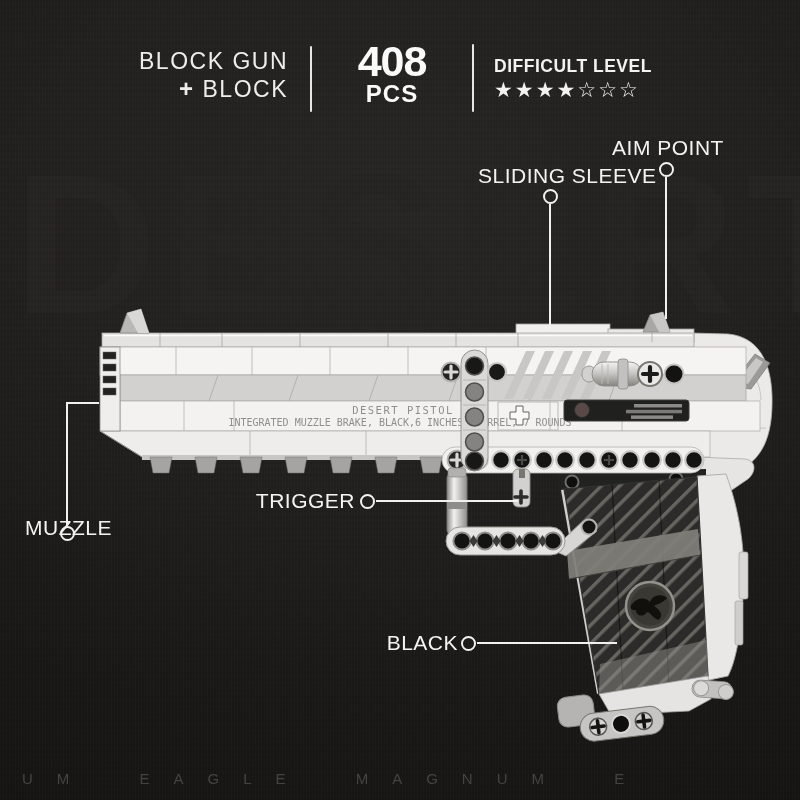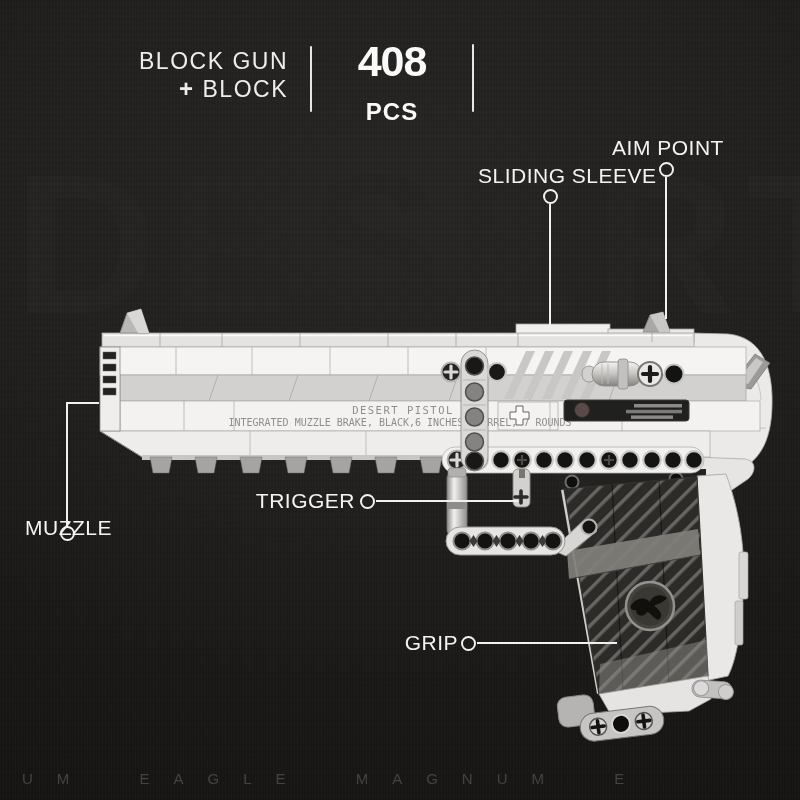--- a/index.html
+++ b/index.html
@@ -24,21 +24,21 @@
     font-family:Liberation Sans, sans-serif;
     font-size:15px;color:#454340;letter-spacing:24px;word-spacing:18px;white-space:nowrap;overflow:hidden;
   }
   
   .series{position:absolute;left:138px;top:48px;width:150px;text-align:right;color:#ededec;
           font-size:23px;letter-spacing:1.5px;line-height:27px;font-weight:400;}
   .series .plus{font-weight:800;font-size:24px;}
   .vdiv{position:absolute;width:2px;background:#e6e6e5;border-radius:1px;}
   .pcs{position:absolute;left:346px;top:40px;width:92px;text-align:center;color:#fafafa;}
   .pcs .num{font-size:43px;font-weight:700;letter-spacing:-1px;line-height:42px;}
-  .pcs .unit{font-size:24px;font-weight:800;letter-spacing:1px;line-height:24px;margin-top:18px;}
+  .pcs .unit{font-size:24px;font-weight:800;letter-spacing:1px;line-height:24px;margin-top:0px;}
   .difficulty{position:absolute;left:494px;top:56px;color:#f2f2f1;}
   .difficulty .dl{font-size:17.5px;font-weight:700;letter-spacing:0.5px;}
   .difficulty .stars{font-family:"DejaVu Sans",sans-serif;font-size:21px;letter-spacing:2px;line-height:26px;color:#f2f2f1;}
   
   .label{position:absolute;color:#f3f3f2;font-size:21px;letter-spacing:0.5px;white-space:nowrap;}
   .dot{position:absolute;width:11px;height:11px;border:2.5px solid #f1f1f0;border-radius:50%;background:transparent;}
   .cline{position:absolute;background:#f1f1f0;}
   #gun-svg{position:absolute;left:0;top:0;}
 </style>
 </head>
@@ -52,20 +52,24 @@
   <div class="series">
     <div>BLOCK GUN</div>
     <div><span class="plus">+</span><span> BLOCK</span></div>
   </div>
   <div class="vdiv" style="left:310px;top:46px;height:66px;"></div>
   <div class="pcs">
     <div class="num">408</div>
     <div class="unit">PCS</div>
   </div>
   <div class="vdiv" style="left:472px;top:44px;height:68px;"></div>
+  <div class="difficulty">
+    <div class="dl">DIFFICULT LEVEL</div>
+    <div class="stars"><span>★★★★</span><span>☆☆☆</span></div>
+  </div>
 
   <svg id="gun-svg" width="800" height="800" viewBox="0 0 800 800">
     <defs>
       <linearGradient id="cylGrad" x1="0" y1="0" x2="0" y2="1">
         <stop offset="0" stop-color="#f4f3f1"></stop>
           <stop offset="0.45" stop-color="#c9c8c6"></stop>
           <stop offset="1" stop-color="#85847f"></stop>
       </linearGradient>
       <linearGradient id="trigGrad" x1="0" y1="0" x2="1" y2="0">
         <stop offset="0" stop-color="#8a8987"></stop>
@@ -308,18 +312,18 @@
 
   <div class="label" style="left:250px;top:489px;width:105px;text-align:right;">TRIGGER</div>
   <div class="dot" style="left:360px;top:494px;"></div>
   <div class="cline" style="left:376px;top:500px;width:142px;height:2px;"></div>
 
   <div class="label" style="left:25px;top:516px;width:86px;text-align:center;">MUZZLE</div>
   <div class="dot" style="left:60px;top:526px;"></div>
   <div class="cline" style="left:66px;top:402px;width:2px;height:124px;"></div>
   <div class="cline" style="left:66px;top:402px;width:33px;height:2px;"></div>
 
-  <div class="label" style="left:355px;top:631px;width:103px;text-align:right;">GRIP</div>
+  <div class="label" style="left:355px;top:631px;width:103px;text-align:right;">BLACK</div>
   <div class="dot" style="left:461px;top:636px;"></div>
   <div class="cline" style="left:477px;top:642px;width:140px;height:2px;"></div>
 
   <div class="wm-bottom">UM EAGLE MAGNUM E</div>
 </div>
 
 </body></html>

